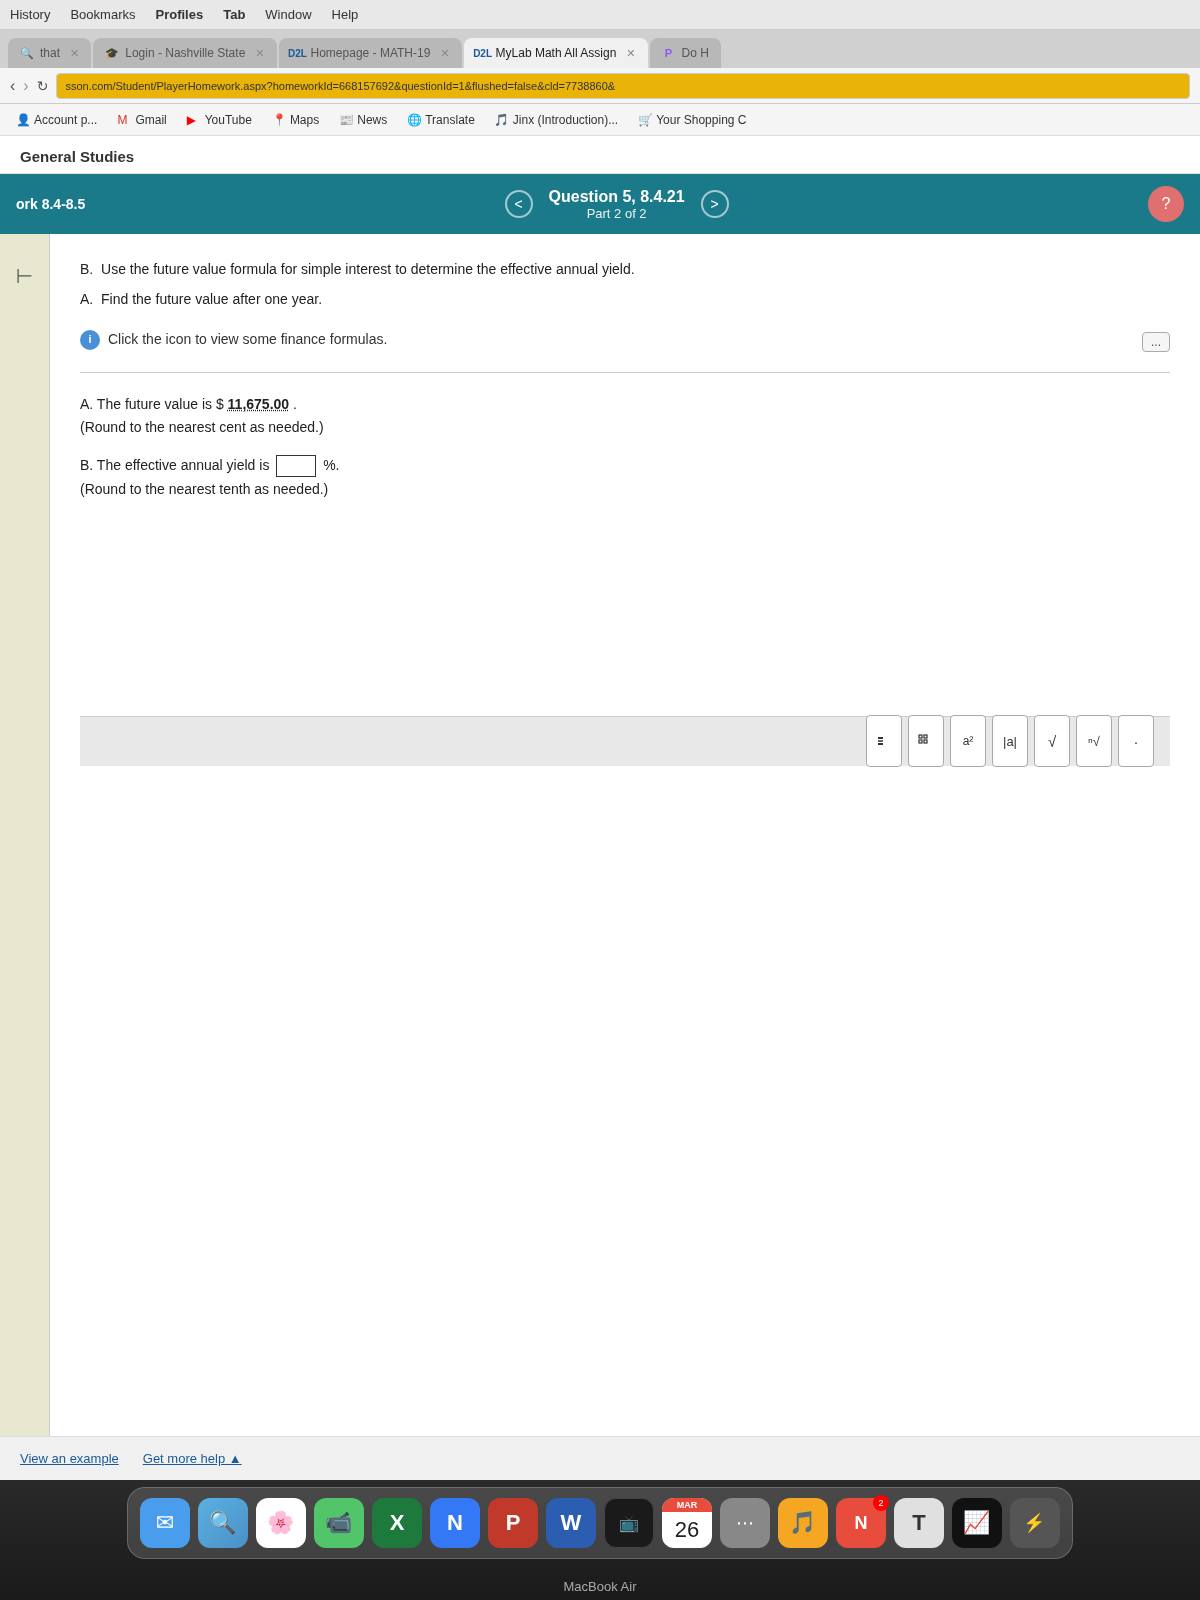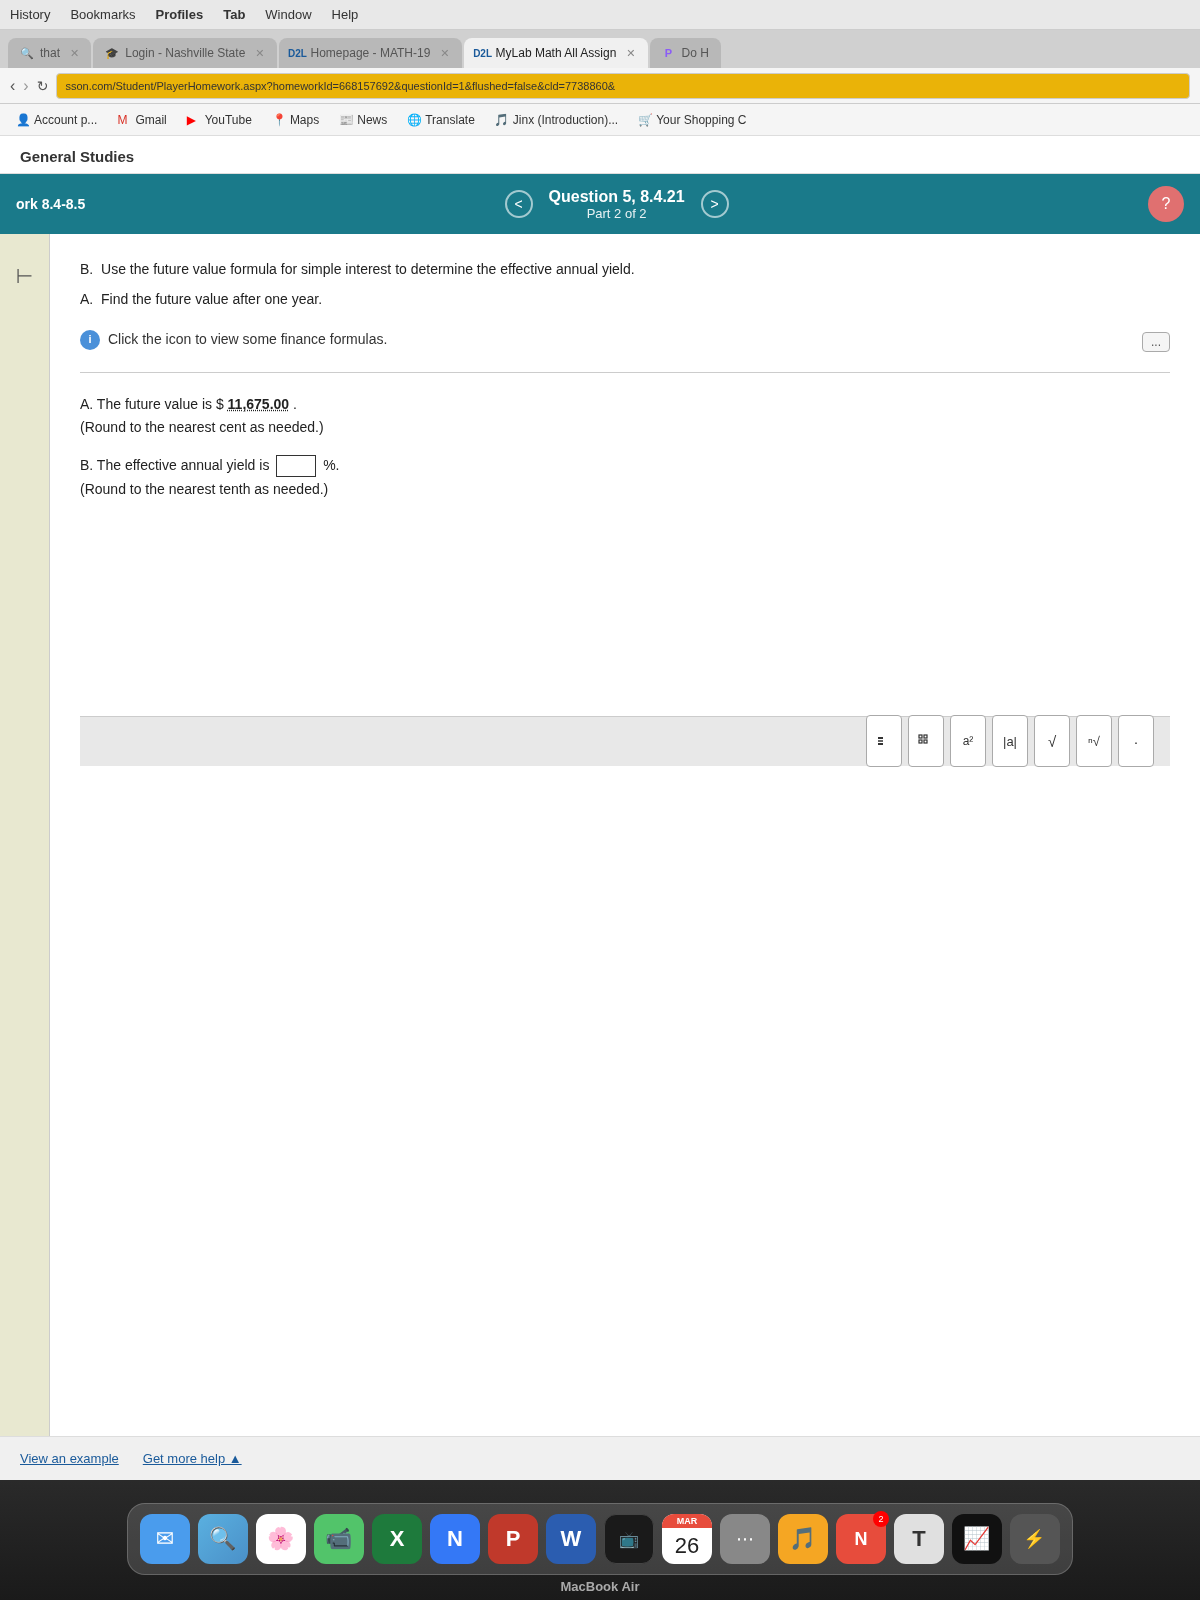--- a/index.html
+++ b/index.html
@@ -424,22 +424,22 @@
       height: 16px;
       font-size: 9px;
       display: flex;
       align-items: center;
       justify-content: center;
     }
 
     .macbook-label {
       color: #aaa;
       font-size: 13px;
-      margin-top: 4px;
-      font-weight: 700;
+      margin-top: 20px;
+      font-weight: 400;
     }
 
     
     .dock-calendar {
       background: white;
       border-radius: 12px;
       overflow: hidden;
       width: 50px;
       height: 50px;
       display: flex;

